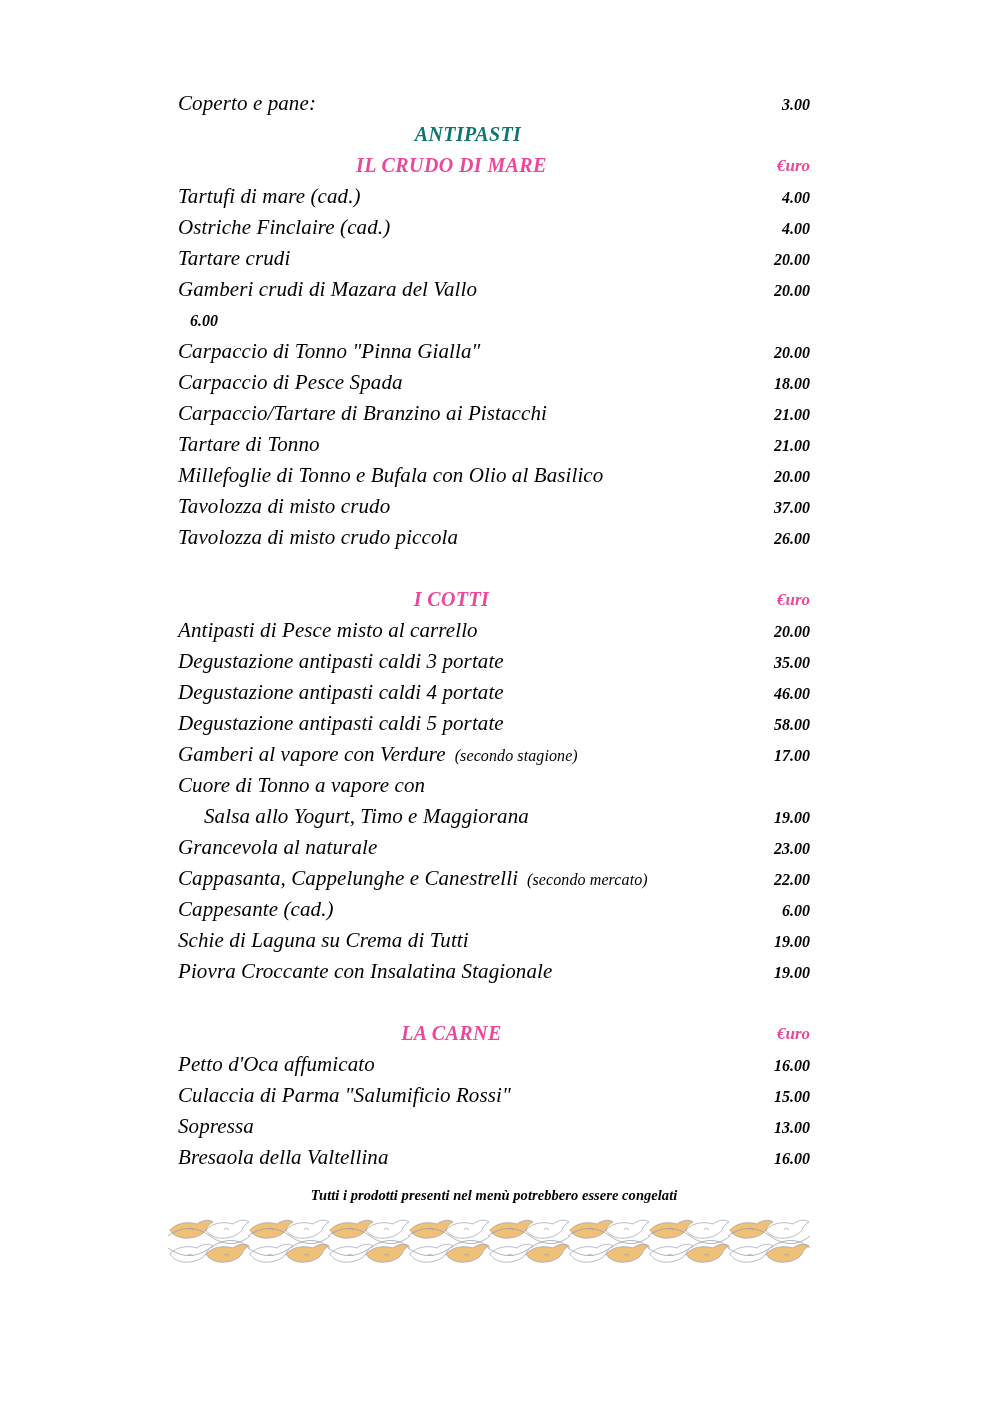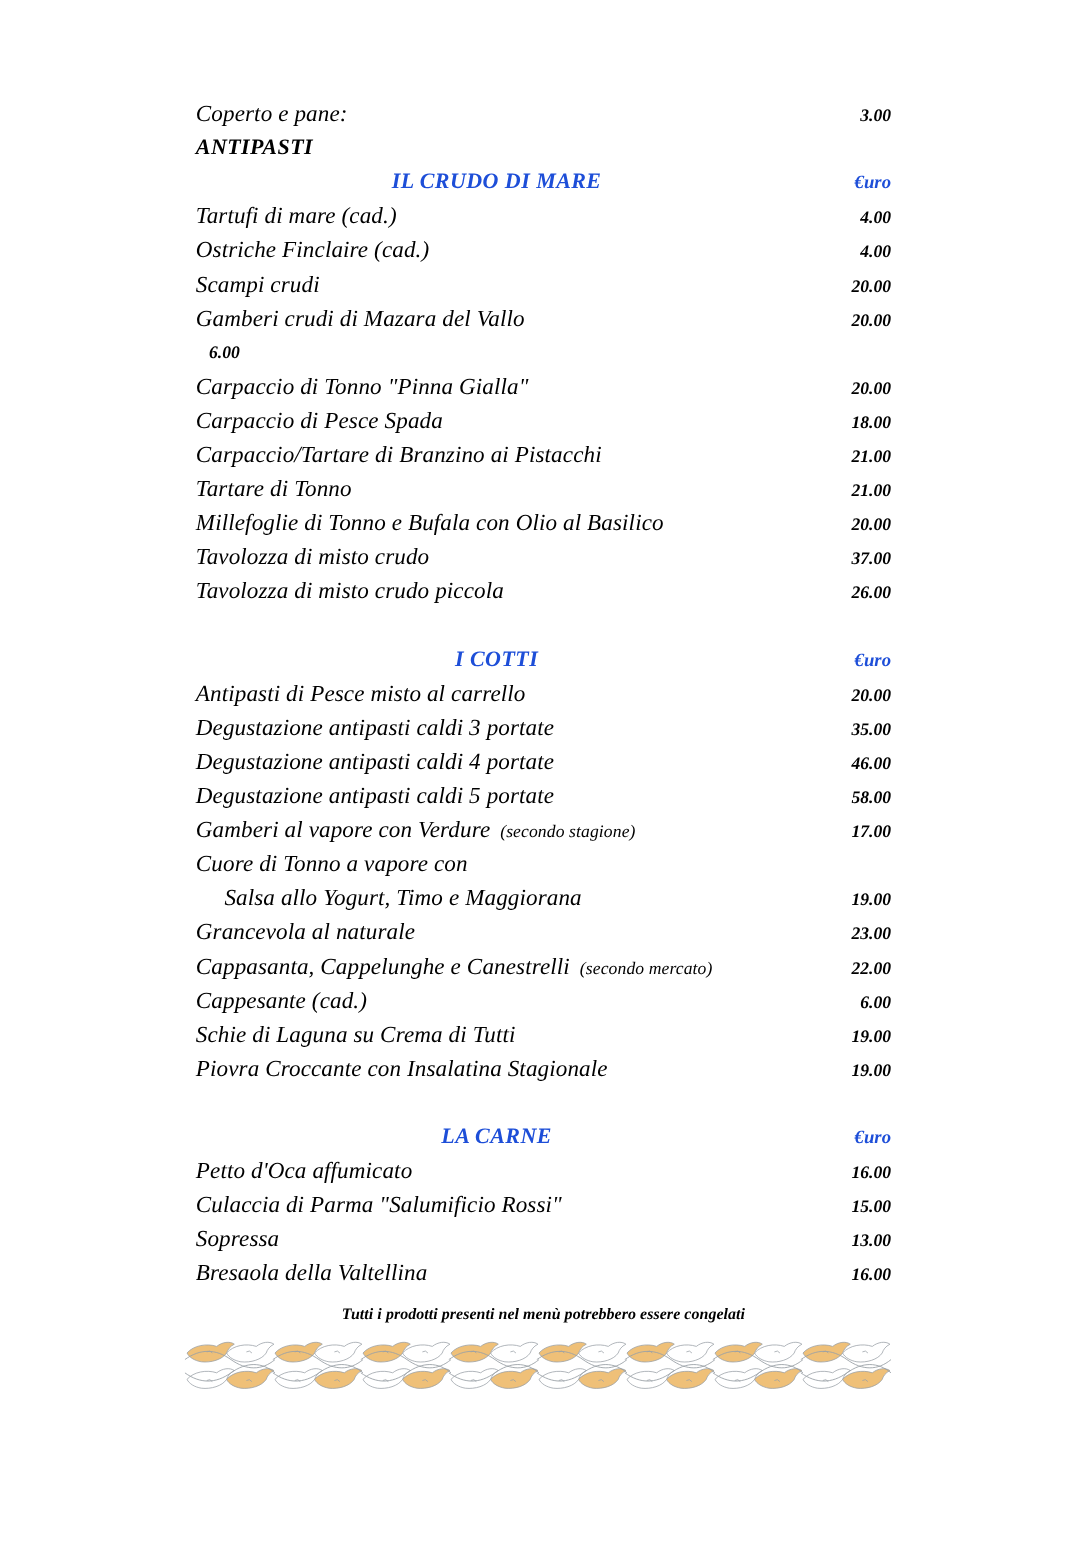--- a/index.html
+++ b/index.html
@@ -67,21 +67,21 @@
   
   .row.indent .name-wrap { padding-left: 26px; }
 
   
   .section-head {
     display: flex;
     align-items: center;
     justify-content: space-between;
     height: 31px;
     line-height: 31px;
-    color: #1d4ed8;
+    color: #ec4899;
     white-space: nowrap;
   }
   .section-head .title {
     font-style: italic;
     font-weight: bold;
     font-size: 20px;
     letter-spacing: 0.4px;
     flex: 1 1 auto;
     text-align: center;
     padding-right: 52px;
@@ -90,25 +90,26 @@
     font-style: italic;
     font-weight: bold;
     font-size: 17px;
     flex: 0 0 auto;
     text-align: right;
   }
 
   .main-title {
     height: 31px;
     line-height: 31px;
-    color: #000000;
+    color: #0f766e;
     font-style: italic;
     font-weight: bold;
     font-size: 20px;
     letter-spacing: 0.4px;
+    text-align: center;
     padding-right: 52px;
   }
 
   .gap { height: 31px; }
 
   .footnote {
     font-style: italic;
     font-weight: bold;
     font-size: 14.5px;
     letter-spacing: 0.05px;
@@ -156,21 +157,21 @@
           <span class="price">4.00</span>
         </div>
         <div class="row">
           <div class="name-wrap">
             <span class="name">Ostriche Finclaire (cad.)</span>
           </div>
           <span class="price">4.00</span>
         </div>
         <div class="row">
           <div class="name-wrap">
-            <span class="name">Scampi crudi</span>
+            <span class="name">Tartare crudi</span>
           </div>
           <span class="price">20.00</span>
         </div>
         <div class="row">
           <div class="name-wrap">
             <span class="name">Gamberi crudi di Mazara del Vallo</span>
           </div>
           <span class="price">20.00</span>
         </div>
         <div class="row">

